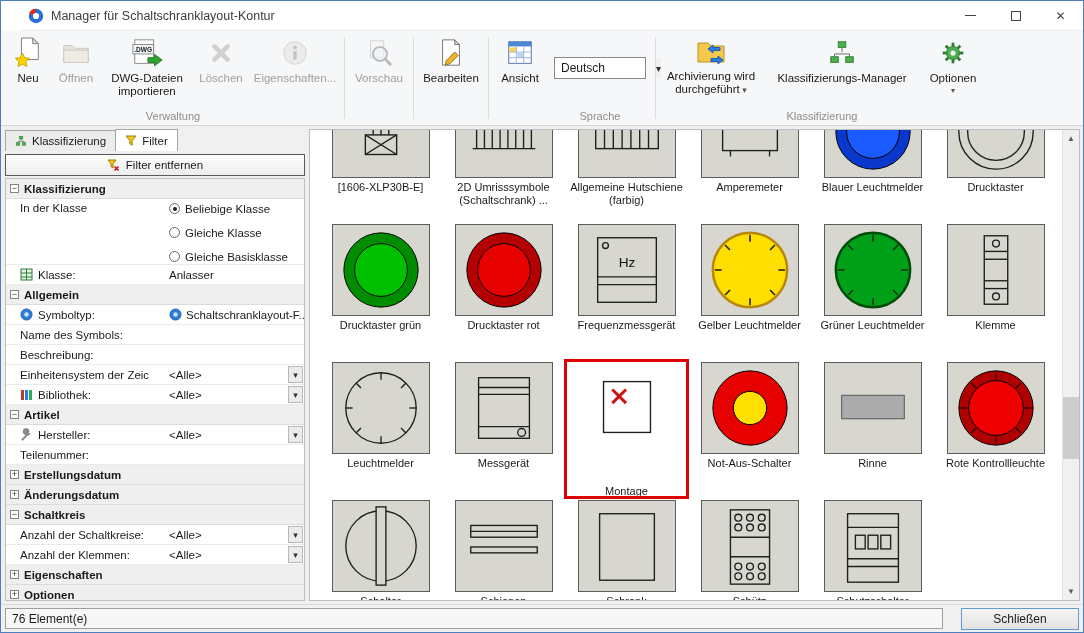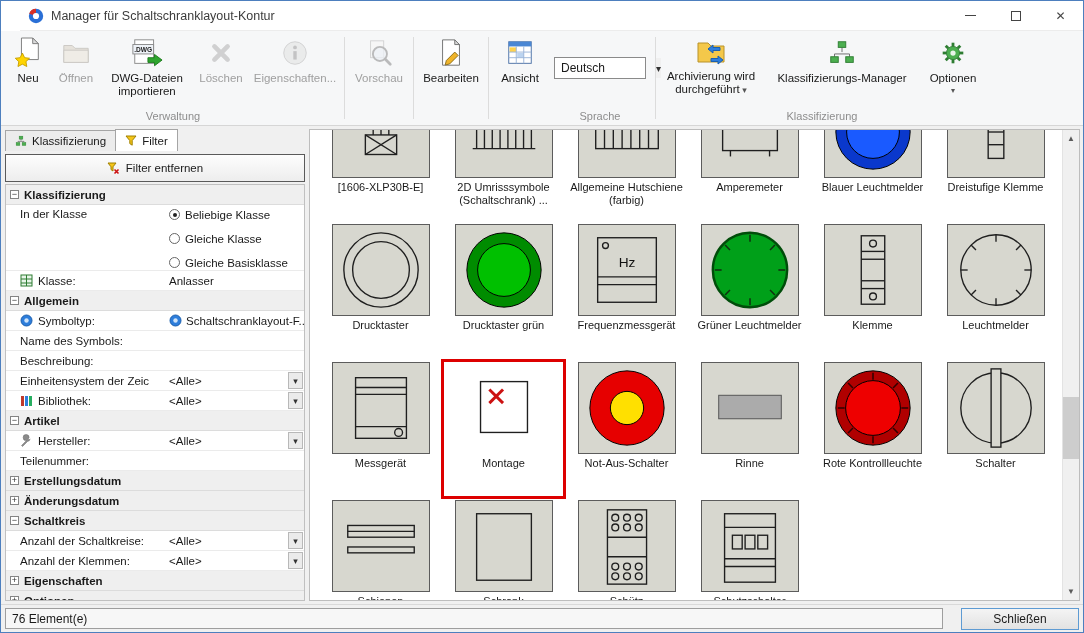--- a/index.html
+++ b/index.html
@@ -36,21 +36,21 @@
   .combo-box .combo-text{flex:1;padding:0 6px;font-size:12px;}
   .combo-box .combo-drop{width:17px;height:100%;border-left:1px solid #c9c9c9;background:#f0f0f0;display:flex;align-items:center;justify-content:center;}
   .combo-box .combo-drop::after{content:"\25BE";font-size:10px;color:#333;}
   
   .content{flex:1;min-height:0;display:flex;background:#f0f0f0;padding:3px;gap:3px;}
   
   .left-panel{width:302px;flex:none;display:flex;flex-direction:column;min-height:0;}
   .tabs{height:22px;flex:none;display:flex;align-items:flex-end;padding-left:1px;}
   .tab{height:21px;padding:0 9px;display:flex;align-items:center;gap:5px;border:1px solid #a5a5a5;border-bottom:none;background:#ececec;font-size:11.5px;margin-right:-1px;cursor:default;}
   .tab.active{background:#fff;height:22px;}
-  .filter-remove-btn{height:28px;margin:3px 1px 2px 1px;border:1px solid #5a5a5a;background:linear-gradient(#fdfdfd,#ededed);display:flex;align-items:center;justify-content:center;gap:6px;font-size:11.5px;cursor:default;}
+  .filter-remove-btn{height:22px;margin:3px 1px 2px 1px;border:1px solid #5a5a5a;background:linear-gradient(#fdfdfd,#ededed);display:flex;align-items:center;justify-content:center;gap:6px;font-size:11.5px;cursor:default;}
   .prop-grid{flex:1;min-height:0;background:#fff;border:1px solid #c0c0c0;overflow:hidden;font-size:11.5px;margin:0 1px;}
   .pg-section{height:20px;display:flex;align-items:center;gap:5px;background:#efefef;border-bottom:1px solid #dcdcdc;padding-left:4px;font-weight:bold;}
   .exp{width:9px;height:9px;border:1px solid #848484;background:#fff;flex:none;position:relative;display:inline-block;}
   .exp::before{position:absolute;left:0;right:0;top:-1px;text-align:center;font-size:9px;line-height:9px;font-weight:normal;color:#333;}
   .exp.minus::before{content:"\2212";}
   .exp.plus::before{content:"+";}
   .pg-row{display:grid;grid-template-columns:158px 1fr;border-bottom:1px solid #ebebeb;min-height:20px;align-items:center;}
   .pg-label{padding-left:14px;display:flex;align-items:center;gap:5px;height:100%;white-space:nowrap;overflow:hidden;}
   .pg-value{padding-left:5px;position:relative;height:100%;display:flex;align-items:center;white-space:nowrap;overflow:hidden;}
   .pg-value.combo{padding-right:34px;}
@@ -63,21 +63,21 @@
   .rb{width:11px;height:11px;border:1px solid #666;border-radius:50%;background:#fff;display:inline-block;position:relative;margin-right:5px;flex:none;}
   .radio.checked .rb::after{content:"";position:absolute;inset:2.5px;background:#222;border-radius:50%;}
   .pg-icon{width:13px;height:13px;flex:none;display:inline-block;}
   
   .main-area{flex:1;min-width:0;background:#fff;border:1px solid #bdbdbd;display:flex;}
   .grid-viewport{flex:1;overflow:hidden;padding-left:9px;}
   .grid-content{margin-top:-46px;display:grid;grid-template-columns:repeat(6,123px);}
   .tile{height:138px;padding-top:2px;display:flex;flex-direction:column;align-items:center;cursor:default;}
   .tile-box{width:98px;height:92px;border:1px solid #5c5c5c;background:#d7d7cf;flex:none;display:flex;align-items:center;justify-content:center;}
   .tile-label{margin-top:3px;font-size:11px;line-height:13px;text-align:center;max-width:118px;}
-  .tile.selected{outline:3px solid #dd0000;outline-offset:-2px;}
+  .tile.selected{outline:3px solid #dd0000;outline-offset:-2px;gap:28px;}
   .tile.selected .tile-box{background:#fff;border-color:#fff;}
   
   .vscroll{width:17px;flex:none;background:#f0f0f0;border-left:1px solid #e3e3e3;display:flex;flex-direction:column;}
   .sb-btn{height:17px;flex:none;display:flex;align-items:center;justify-content:center;color:#5a5a5a;font-size:8px;}
   .sb-up::after{content:"\25B2";}
   .sb-down::after{content:"\25BC";}
   .sb-track{flex:1;position:relative;}
   .sb-thumb{position:absolute;left:0;right:0;top:250px;height:62px;background:#cdcdcd;}
   
   .statusbar{height:28px;flex:none;background:#f0f0f0;border-top:1px solid #d9d9d9;display:flex;align-items:center;padding:2px 4px;gap:18px;}
@@ -537,33 +537,20 @@
           <div class="tile">
             <div class="tile-box">
                 <svg width="96" height="88" viewBox="0 0 96 90">
               <circle cx="48" cy="45" r="38" fill="#0a38cc" stroke="#000"></circle>
               <circle cx="48" cy="45" r="27" fill="#1a5aff" stroke="#000"></circle>
             </svg>
               </div>
             <div class="tile-label">Blauer Leuchtmelder</div>
           </div>
 
-          <div class="tile">
-            <div class="tile-box">
-                <svg width="96" height="88" viewBox="0 0 96 90">
-              <g fill="none" stroke="#1f1f1f" stroke-width="1.4">
-                <rect x="40" y="18" width="16" height="54"></rect>
-                <line x1="40" y1="32" x2="56" y2="32"></line>
-                    <line x1="40" y1="45" x2="56" y2="45"></line>
-                    <line x1="40" y1="58" x2="56" y2="58"></line>
-              </g>
-            </svg>
-              </div>
-            <div class="tile-label">Dreistufige Klemme</div>
-          </div>
 
           <div class="tile">
             <div class="tile-box">
                 <svg width="96" height="88" viewBox="0 0 96 90">
               <g fill="none" stroke="#1f1f1f" stroke-width="1.4">
                 <circle cx="48" cy="45" r="38"></circle>
                     <circle cx="48" cy="45" r="29"></circle>
               </g>
             </svg>
               </div>
@@ -573,36 +560,63 @@
           <div class="tile">
             <div class="tile-box">
                 <svg width="96" height="88" viewBox="0 0 96 90">
               <circle cx="48" cy="45" r="38" fill="#008c00" stroke="#000"></circle>
               <circle cx="48" cy="45" r="27" fill="#00c000" stroke="#000"></circle>
             </svg>
               </div>
             <div class="tile-label">Drucktaster grün</div>
           </div>
 
+          <div class="tile">
+            <div class="tile-box">
+                <svg width="96" height="88" viewBox="0 0 96 90">
+              <circle cx="48" cy="45" r="38" fill="#b40000" stroke="#000"></circle>
+              <circle cx="48" cy="45" r="27" fill="#e60000" stroke="#000"></circle>
+            </svg>
+              </div>
+            <div class="tile-label">Drucktaster rot</div>
+          </div>
 
           <div class="tile">
             <div class="tile-box">
                 <svg width="96" height="88" viewBox="0 0 96 90">
               <g fill="none" stroke="#1f1f1f" stroke-width="1.4">
                 <rect x="18" y="12" width="60" height="66"></rect>
                 <circle cx="26" cy="20" r="3"></circle>
                 <line x1="18" y1="52" x2="78" y2="52"></line>
                     <line x1="18" y1="60" x2="78" y2="60"></line>
               </g>
               <text x="48" y="42" text-anchor="middle" font-size="14" fill="#111" stroke="none">Hz</text>
             </svg>
               </div>
             <div class="tile-label">Frequenzmessgerät</div>
           </div>
 
+          <div class="tile">
+            <div class="tile-box">
+                <svg width="96" height="88" viewBox="0 0 96 90">
+              <circle cx="48" cy="45" r="38" fill="#ffdf00" stroke="#b8860b" stroke-width="2.5"></circle>
+              <g stroke="#1f1f1f" stroke-width="1.6">
+                <line x1="84" y1="45" x2="77" y2="45"></line>
+                    <line x1="48" y1="81" x2="48" y2="74"></line>
+                <line x1="12" y1="45" x2="19" y2="45"></line>
+                    <line x1="48" y1="9" x2="48" y2="16"></line>
+                <line x1="73.5" y1="70.5" x2="68.5" y2="65.5"></line>
+                    <line x1="22.5" y1="70.5" x2="27.5" y2="65.5"></line>
+                <line x1="22.5" y1="19.5" x2="27.5" y2="24.5"></line>
+                    <line x1="73.5" y1="19.5" x2="68.5" y2="24.5"></line>
+              </g>
+            </svg>
+              </div>
+            <div class="tile-label">Gelber Leuchtmelder</div>
+          </div>
 
           <div class="tile">
             <div class="tile-box">
                 <svg width="96" height="88" viewBox="0 0 96 90">
               <circle cx="48" cy="45" r="38" fill="#00a019" stroke="#004d0a" stroke-width="2.5"></circle>
               <g stroke="#103010" stroke-width="1.6">
                 <line x1="84" y1="45" x2="77" y2="45"></line>
                     <line x1="48" y1="81" x2="48" y2="74"></line>
                 <line x1="12" y1="45" x2="19" y2="45"></line>
                     <line x1="48" y1="9" x2="48" y2="16"></line>

